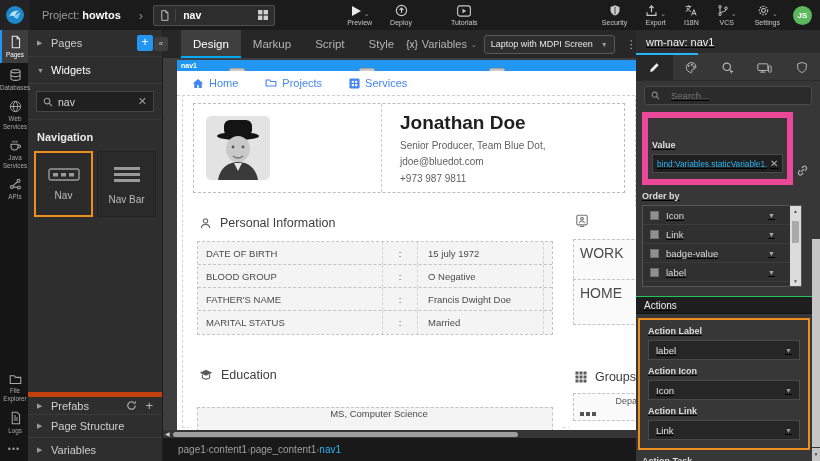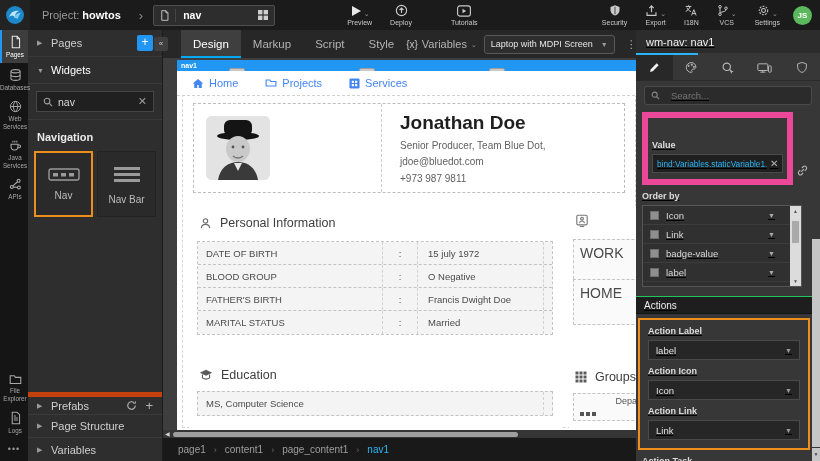--- a/index.html
+++ b/index.html
@@ -87,39 +87,39 @@
   .prow .pv { flex:1; padding-left:10px; }
   .prow .pstrip { width:9px; align-self:stretch; border-left:1px dashed #d2d2d2; }
 
   .contact-card { left:392px; top:146px; width:80px; height:160px; }
   .c-ic { padding:8px 0 12px 6px; }
   .c-cell { border:1px dashed #c4c4c4; border-bottom:none; background:#fafafa; padding:5px 6px 0; font-size:14px; color:#4a4a4a; cursor:pointer; }
   .c-cell.w1 { height:40px; margin-left:4px; }
   .c-cell.w2 { height:46px; margin-left:4px; border-bottom:1px dashed #c4c4c4; }
 
   .edu-card { left:12px; top:298px; width:372px; height:75px; }
-  .erow { margin:0 8px; border:1px dashed #c4c4c4; height:25px; display:flex; align-items:center; background:#f4f4f4; font-size:9.5px; color:#4a4a4a; cursor:pointer; }
+  .erow { margin:16px 8px; border:1px dashed #c4c4c4; height:25px; display:flex; align-items:center; background:#f4f4f4; font-size:9.5px; color:#4a4a4a; cursor:pointer;flex-direction:column; }
   .erow .el { flex:1; padding-left:8px; }
   .erow .pstrip { width:9px; align-self:stretch; border-left:1px dashed #d2d2d2; }
 
   .groups-card { left:392px; top:300px; width:80px; height:72px; }
   .g-cell { margin-left:4px; border:1px dashed #c4c4c4; height:28px; position:relative; background:#fafafa; cursor:pointer; }
   .g-dots { position:absolute; left:6px; bottom:4px; display:flex; gap:2px; }
   .g-dots i { width:4px; height:4px; background:#555; }
   .g-dd { position:absolute; right:2px; top:2px; font-size:9px; color:#555; display:flex; gap:2px; align-items:center; }
 
   .vscroll { position:absolute; right:1px; top:2px; bottom:8px; width:8px; background:#ececec; }
   .v-arrow { height:9px; text-align:center; font-size:5px; color:#777; line-height:9px; background:#dedede; cursor:pointer; }
   .v-thumb { position:absolute; top:10px; left:0; width:8px; height:170px; background:#c2c2c2; cursor:pointer; }
   .v-down { position:absolute; bottom:0; left:0; width:8px; }
   .hscroll { position:absolute; left:0; right:0; bottom:0; height:8px; background:#353535; }
   .h-thumb { position:absolute; left:10px; top:1.5px; width:345px; height:5px; background:#9e9e9e; border-radius:3px; cursor:pointer; }
   .h-arrow { position:absolute; top:0; font-size:6px; color:#cfcfcf; line-height:8px; cursor:pointer; }
 
-  .breadcrumb { position:absolute; left:0; right:0; bottom:0; height:23px; background:#191919; display:flex; align-items:center; gap:8px; padding-left:15px; font-size:10px; color:#9e9e9e; }
+  .breadcrumb { position:absolute; left:0; right:0; bottom:0; height:23px; background:#191919; display:flex; align-items:center; gap:0; padding-left:15px; font-size:10px; color:#9e9e9e; }
   .bc-sep { color:#6a6a6a; font-size:9px; }
   .bc-current { color:#29b6f6; cursor:pointer; }
   .bc-link { cursor:pointer; }
 
   
   .rightpanel { position:absolute; right:0; top:30px; width:184px; bottom:0; background:#373737; display:flex; flex-direction:column; z-index:9;text-decoration:underline; }
   .rp-header { height:23px; background:#2c2c2c; color:#f0f0f0; font-size:11px; display:flex; align-items:center; padding-left:10px; flex:none; position:relative; }
   .rp-accent { position:absolute; left:0; bottom:-2px; width:62px; height:2px; background:#29b6f6; }
   .rp-tabs { height:26px; display:flex; flex:none; border-bottom:1px solid #2a2a2a; margin-top:2px; }
   .rp-tab { flex:1; display:flex; align-items:center; justify-content:center; cursor:pointer; }
@@ -496,21 +496,21 @@
             <span class="pv">15 july 1972</span>
             <span class="pstrip"></span>
           </div>
           <div class="prow">
             <span class="pl">BLOOD GROUP</span>
             <span class="pc">:</span>
             <span class="pv">O Negative</span>
             <span class="pstrip"></span>
           </div>
           <div class="prow">
-            <span class="pl">FATHER'S BIRTH</span>
+            <span class="pl">FATHER'S NAME</span>
             <span class="pc">:</span>
             <span class="pv">Francis Dwight Doe</span>
             <span class="pstrip"></span>
           </div>
           <div class="prow">
             <span class="pl">MARITAL STATUS</span>
             <span class="pc">:</span>
             <span class="pv">Married</span>
             <span class="pstrip"></span>
           </div>

